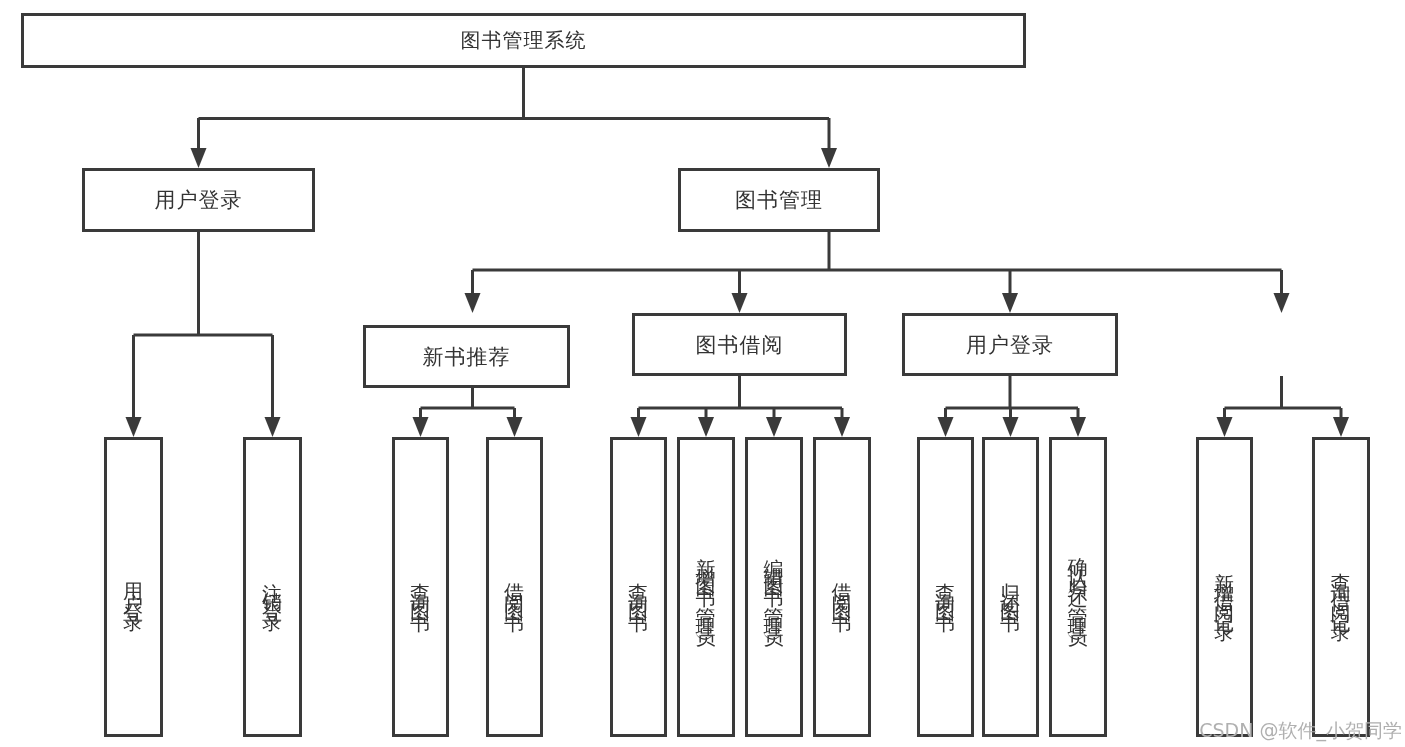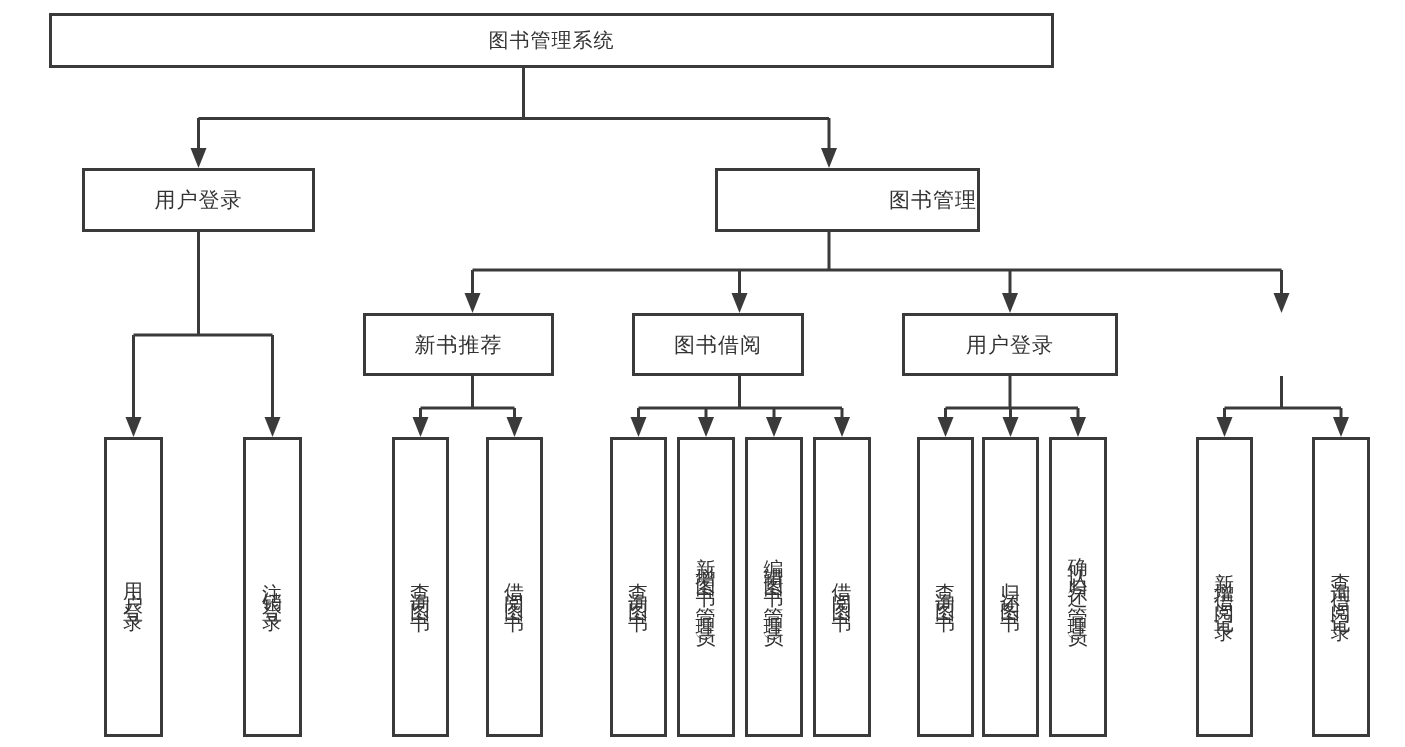--- a/index.html
+++ b/index.html
@@ -23,34 +23,34 @@
     box-sizing: border-box;
     border: 3px solid #3a3a3a;
     background: #ffffff;
     display: flex;
     align-items: center;
     justify-content: center;
     z-index: 2;
     letter-spacing: 1px;
   }
   .hnode { font-size: 21px; }
-  .root  { font-size: 20px; margin-left: 28px; }
+  .root  { font-size: 20px; }
   .leaf  { font-size: 20px; }
   .vtext {
     writing-mode: vertical-rl;
     text-orientation: mixed;
     letter-spacing: 10px;
     line-height: 1;
   }
   
   .n-root            { left: 21px;   top: 13px;  width: 1005px; height: 55px; }
   .n-user-login      { left: 82px;   top: 168px; width: 233px;  height: 64px; }
-  .n-book-mgmt       { left: 715px;  top: 168px; width: 265px;  height: 64px; justify-content: flex-end; }
-  .n-new-books       { left: 363px;  top: 313px; width: 191px;  height: 63px; }
-  .n-book-borrow     { left: 632px;  top: 313px; width: 172px;  height: 63px; }
+  .n-book-mgmt       { left: 678px;  top: 168px; width: 202px;  height: 64px; }
+  .n-new-books       { left: 363px;  top: 325px; width: 207px;  height: 63px; }
+  .n-book-borrow     { left: 632px;  top: 313px; width: 215px;  height: 63px; }
   .n-current-borrow  { left: 902px;  top: 313px; width: 216px;  height: 63px; }
   .n-borrow-records  { left: 1170px; top: 313px; width: 223px;  height: 63px; }
 
   .leaf { top: 437px; height: 300px; }
   .l-u0 { left: 104px;  width: 59px; }
   .l-u1 { left: 243px;  width: 59px; }
   .l-n0 { left: 392px;  width: 57px; }
   .l-n1 { left: 486px;  width: 57px; }
   .l-b0 { left: 610px;  width: 57px; }
   .l-b1 { left: 677px;  width: 58px; }
@@ -201,14 +201,15 @@
     <span class="vtext">确认归还（管理员）</span>
   </div>
 
   <div class="node leaf l-r0">
     <span class="vtext">新增借阅记录</span>
   </div>
   <div class="node leaf l-r1">
     <span class="vtext">查询借阅记录</span>
   </div>
 
+  <div id="watermark">CSDN @软件_小贺同学</div>
 
 </div>
 
 </body></html>

